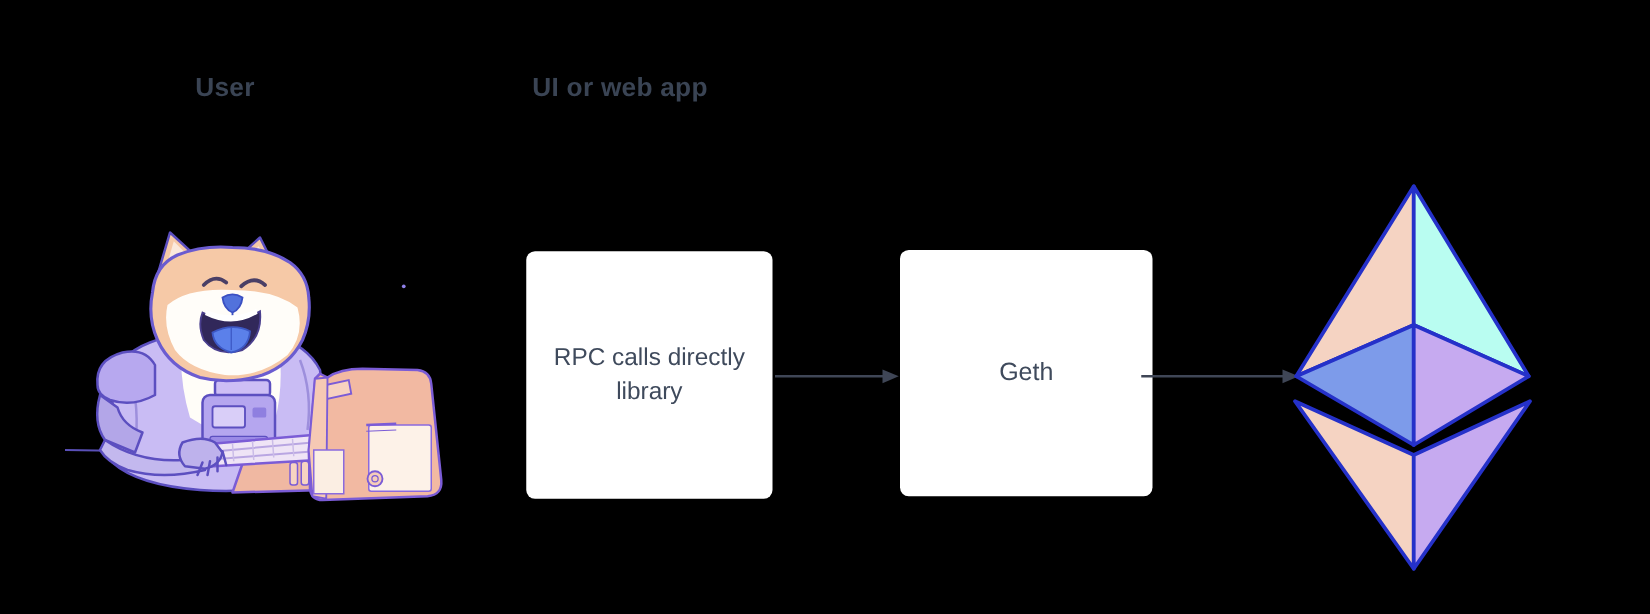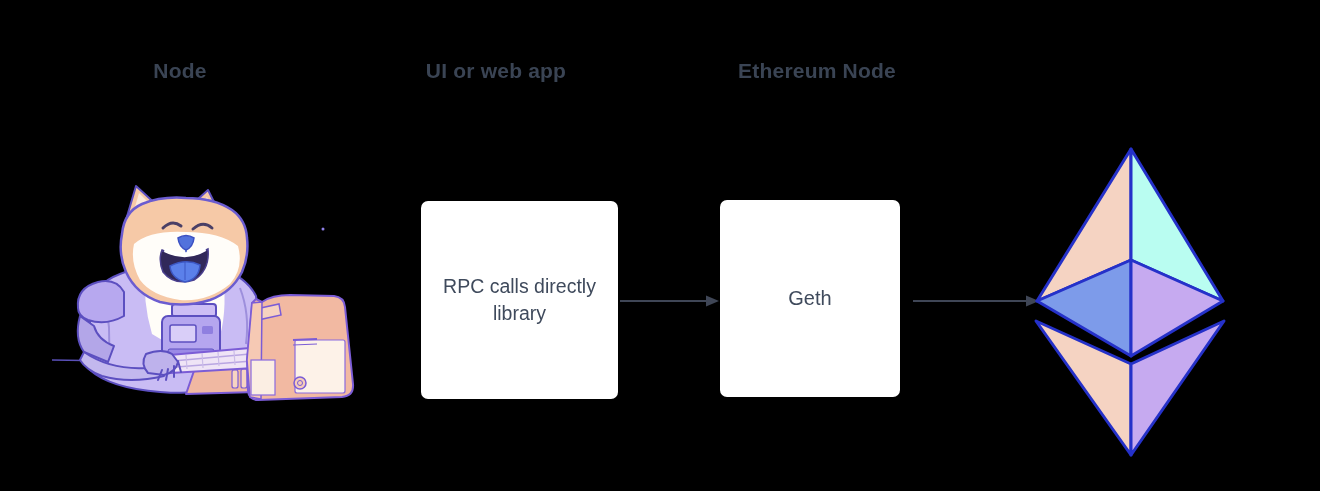--- a/index.html
+++ b/index.html
@@ -22,23 +22,22 @@
   .f-lav{fill:var(--eth_facet_lavender,#c6aaf0);}
   
   .ln{stroke:#5c4fc0;stroke-width:2;stroke-linejoin:round;}
   .ln-c{stroke:#7b5cd6;stroke-width:2;stroke-linejoin:round;}
 </style>
 </head>
 <body>
 
 <div id="canvas">
 
-  <div class="col-label" style="left:70px;">Node</div>
+  <div class="col-label" style="left:70px;">User</div>
   <div class="col-label" style="left:386px;">UI or web app</div>
-  <div class="col-label" style="left:707px;">Ethereum Node</div>
 
   <svg class="illus" style="left:50px;top:156px;" width="330" height="246" viewBox="0 0 330 246">
 
     <path d="M2,204 L66,205" stroke="#5a50b8" stroke-width="1.5"></path>
 
     <circle cx="273" cy="73" r="1.5" fill="#8f80e8"></circle>
 
     <g>
 
       <path d="M175,122 Q205,132 211,166 L202,192 L170,176 Z" fill="#c0b2f1" class="ln"></path>
@@ -120,21 +119,21 @@
   <div class="node-box" style="left:421px;top:201px;width:197px;height:198px;">
     <div>RPC calls directly</div>
     <div>library</div>
   </div>
 
   <svg class="arrow" style="left:619px;top:292px;" width="101" height="18" viewBox="0 0 101 18">
     <line x1="1" y1="9" x2="89" y2="9"></line>
     <polygon points="87,3.5 100,9 87,14.5"></polygon>
   </svg>
 
-  <div class="node-box" style="left:720px;top:200px;width:180px;height:197px;font-size:20px;">
+  <div class="node-box" style="left:720px;top:200px;width:202px;height:197px;font-size:20px;">
     <div>Geth</div>
   </div>
 
   <svg class="arrow" style="left:912px;top:292px;" width="128" height="18" viewBox="0 0 128 18">
     <line x1="1" y1="9" x2="116" y2="9"></line>
     <polygon points="114,3.5 127,9 114,14.5"></polygon>
   </svg>
 
   <svg class="illus" style="left:1025px;top:140px;" width="210" height="320" viewBox="0 0 210 320">
     <polygon class="eth-edge f-peach" points="106,9 12,161 106,120"></polygon>

